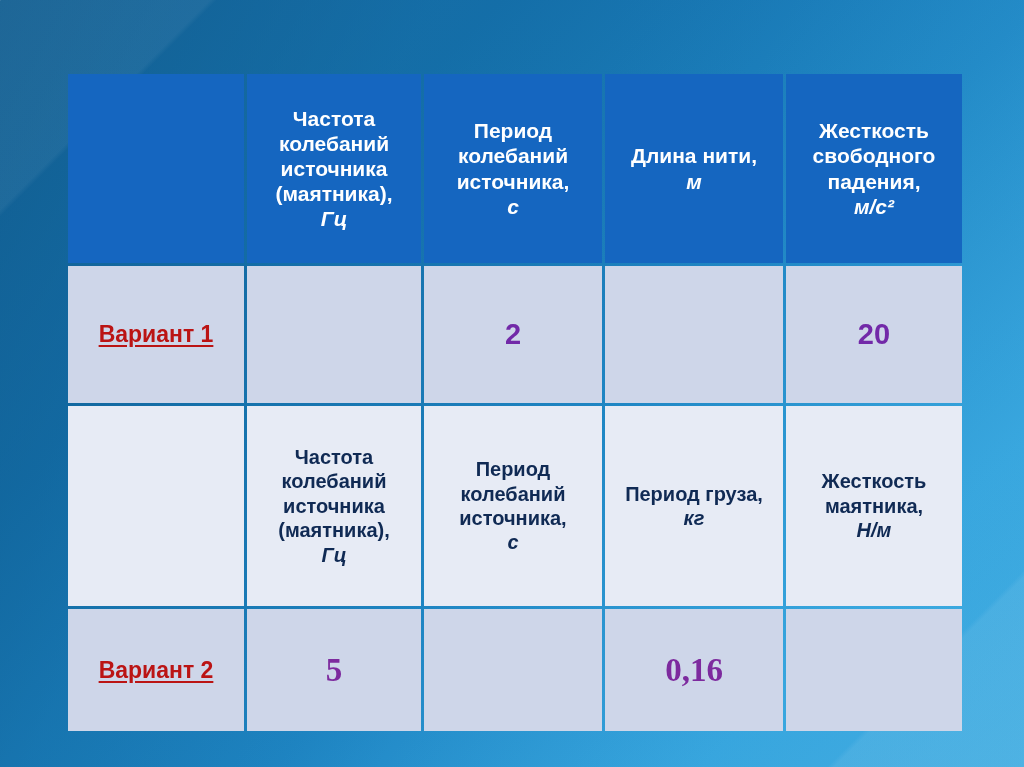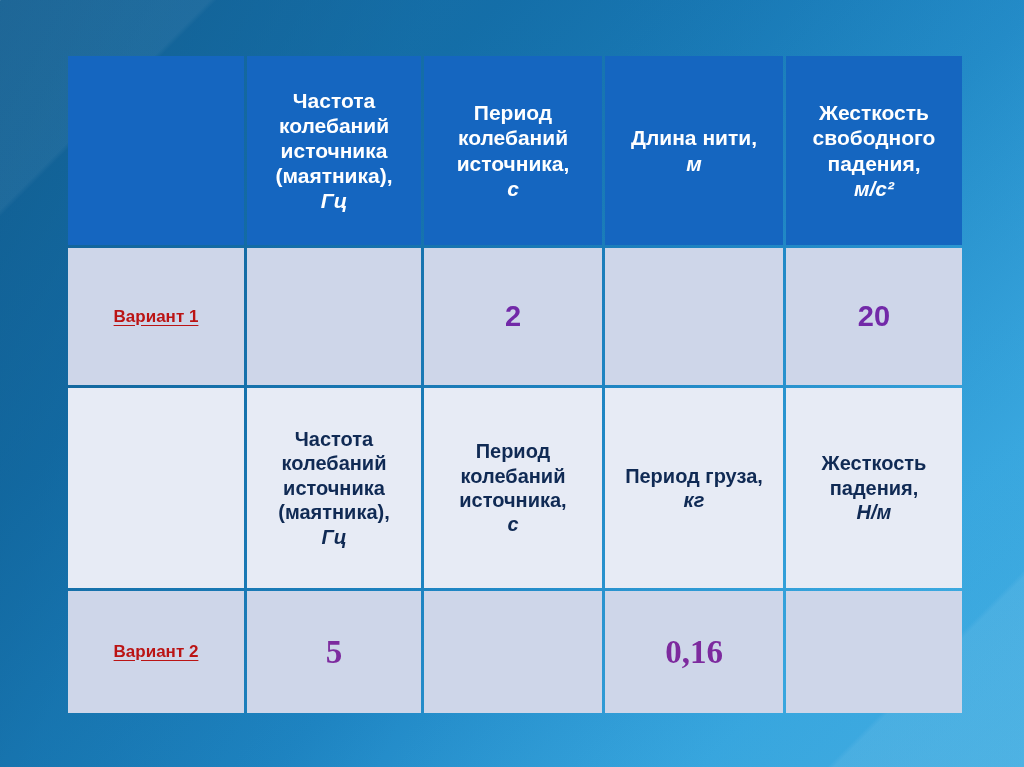--- a/index.html
+++ b/index.html
@@ -30,21 +30,21 @@
     background:linear-gradient(-45deg, rgba(255,255,255,0.07) 0%, rgba(255,255,255,0.07) 50%, rgba(0,0,0,0) 50.4%);
   }
   #bg .seamTopLeftLine{
     position:absolute;left:0;top:0;width:330px;height:330px;
     background:linear-gradient(135deg, rgba(255,255,255,0.10) 0 1px, rgba(255,255,255,0) 1px 100%);
   }
 
   
   #table-wrap{
     position:absolute;
-    left:65px;top:53px;
+    left:65px;top:71px;
     width:892px;height:660px;
   }
   table.data-table{
     width:100%;height:100%;
     border-collapse:separate;
     border-spacing:3px;
     table-layout:fixed;
   }
   table.data-table td{
     vertical-align:middle;
@@ -81,21 +81,21 @@
     font-weight:bold;
     font-size:20px;
     line-height:1.22;
   }
 
   .unit{font-style:italic;display:block;}
 
   .variant{
     color:#bb1414;
     font-weight:bold;
-    font-size:17px;
+    font-size:23px;
     text-decoration:underline;
     text-underline-offset:3px;
     letter-spacing:0px;
     white-space:nowrap;
   }
   .val-sans{
     color:#7229a8;
     font-weight:bold;
     font-size:29px;
     font-family:"Liberation Sans","DejaVu Sans",sans-serif;
@@ -169,21 +169,21 @@
         <td class="band-light sub">
           <span>Частота колебаний источника (маятника)</span>,<span class="unit">Гц</span>
         </td>
         <td class="band-light sub">
           <span>Период колебаний источника</span>,<span class="unit">с</span>
         </td>
         <td class="band-light sub">
           <span>Период груза</span>,<span class="unit">кг</span>
         </td>
         <td class="band-light sub">
-          <span>Жесткость падения</span>,<span class="unit">Н/м</span>
+          <span>Жесткость маятника</span>,<span class="unit">Н/м</span>
         </td>
       </tr>
 
       <tr class="row-v2">
         <td class="band-dark">
           <span class="variant">Вариант 2</span>
         </td>
         <td class="band-dark">
           <span class="val-serif">5</span>
         </td>

